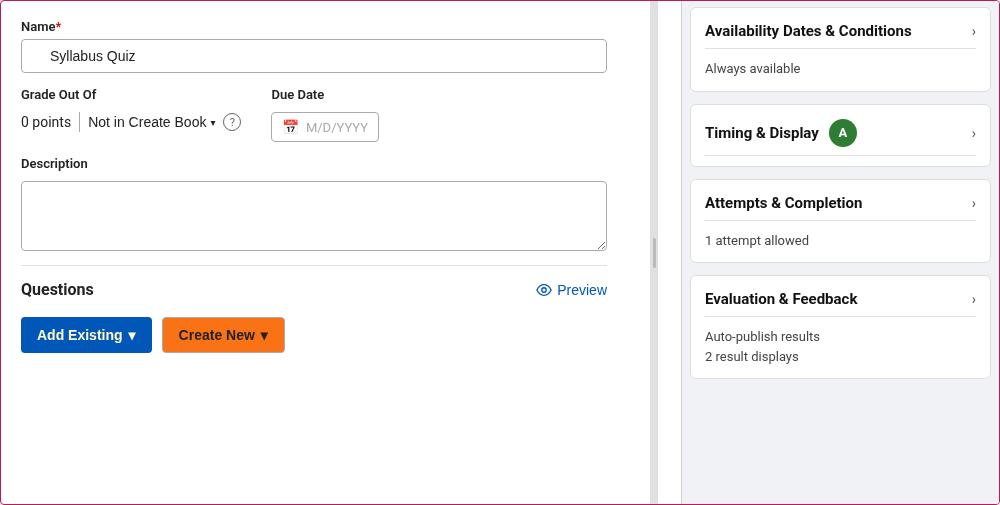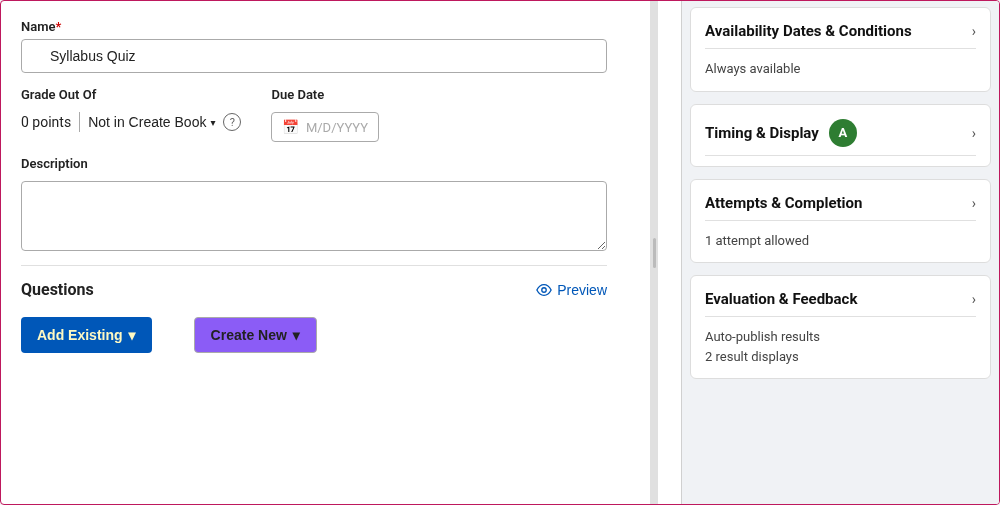--- a/index.html
+++ b/index.html
@@ -178,29 +178,28 @@
       border-radius: 4px;
       padding: 9px 16px;
       font-size: 14px;
       font-weight: 600;
       cursor: pointer;
     }
     .btn-create-new {
       display: flex;
       align-items: center;
       gap: 6px;
-      background: #8b5cf6;
+      background: #f97316;
       color: #222;
       border: 1.5px solid #aaa;
       border-radius: 4px;
       padding: 9px 16px;
       font-size: 14px;
       font-weight: 600;
       cursor: pointer;
-      margin-left: 32px;
     }
     .empty-state {
       display: flex;
       flex-direction: column;
       align-items: center;
       justify-content: center;
       flex: 1;
       padding: 20px 0 10px;
       gap: 6px;
     }

